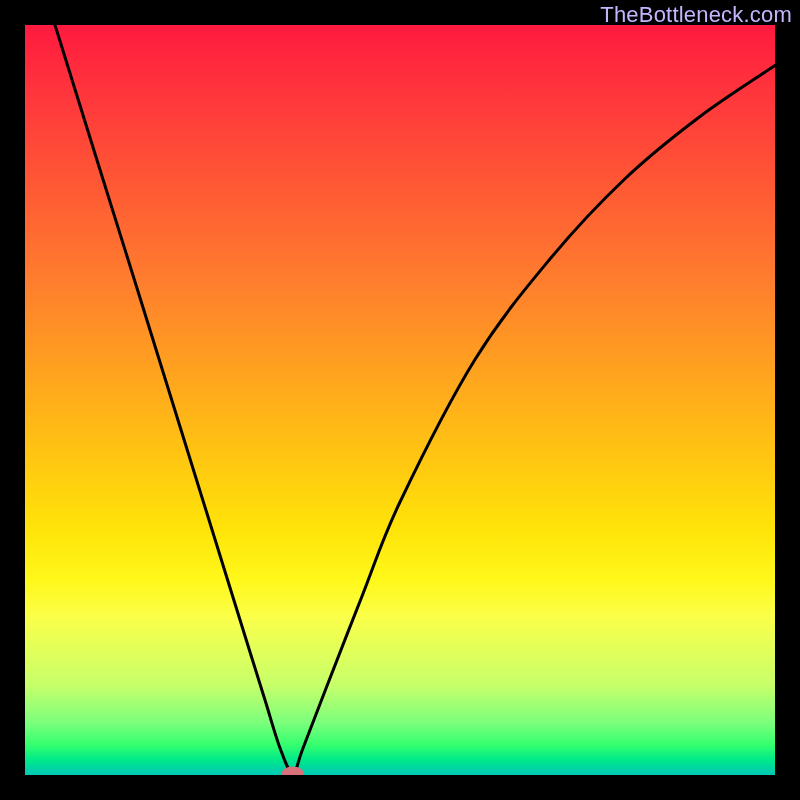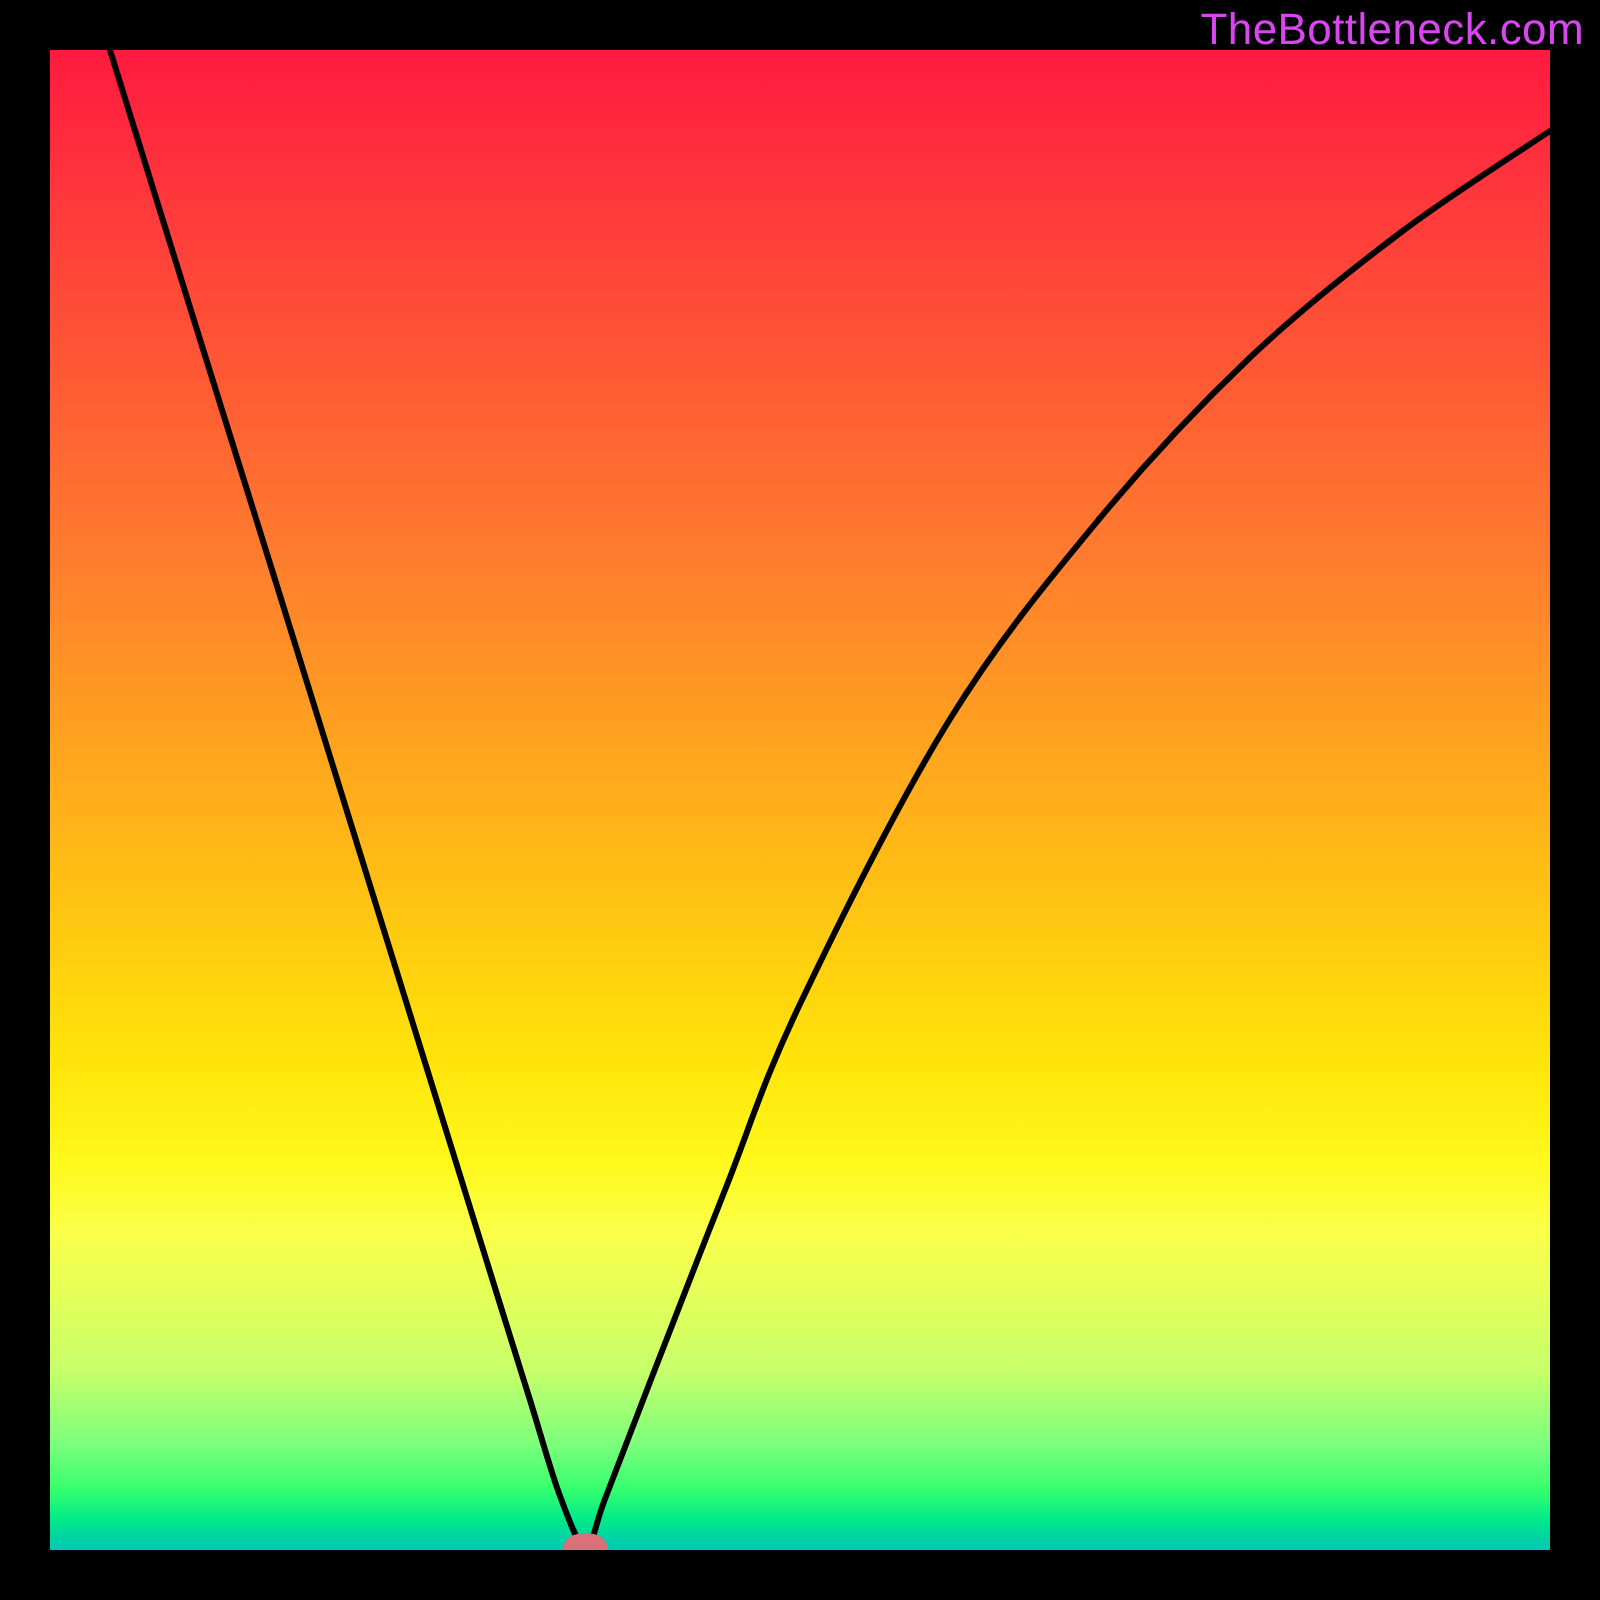--- a/index.html
+++ b/index.html
@@ -40,21 +40,21 @@
       #34ff6e 96%,
       #00e98a 98%,
       #00d7a0 99%,
       #00c9b6 100%
     );
   }
   .watermark {
     position: absolute;
     top: 2px;
     right: 8px;
-    color: #d946ef;
+    color: #c4b5fd;
     font-size: 22px;
     font-weight: 500;
     letter-spacing: 0.2px;
     z-index: 5;
   }
   svg {
     position: absolute;
     left: 25px;
     top: 25px;
     width: 750px;

